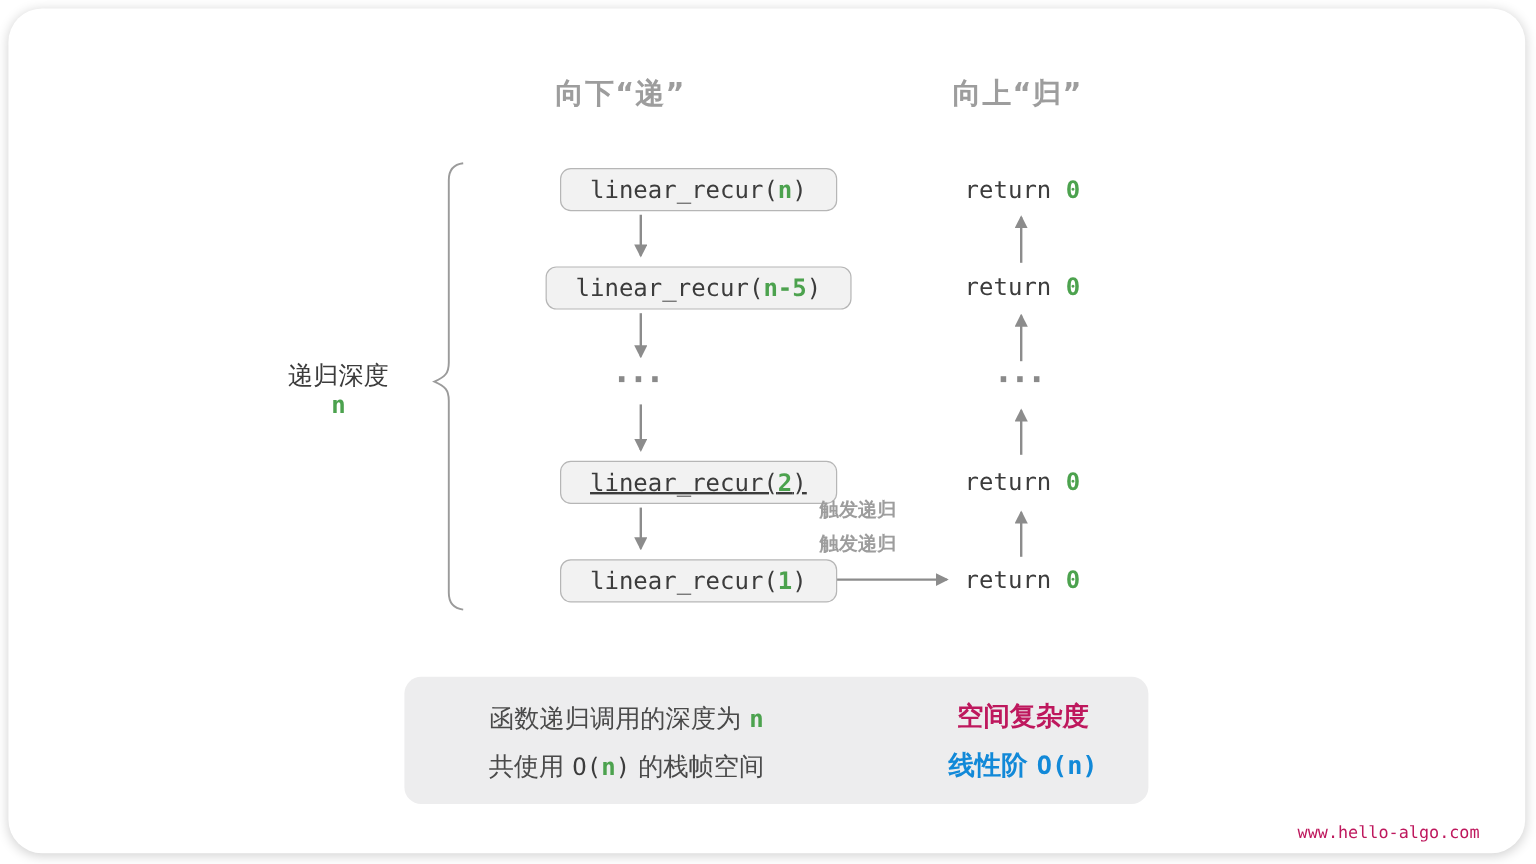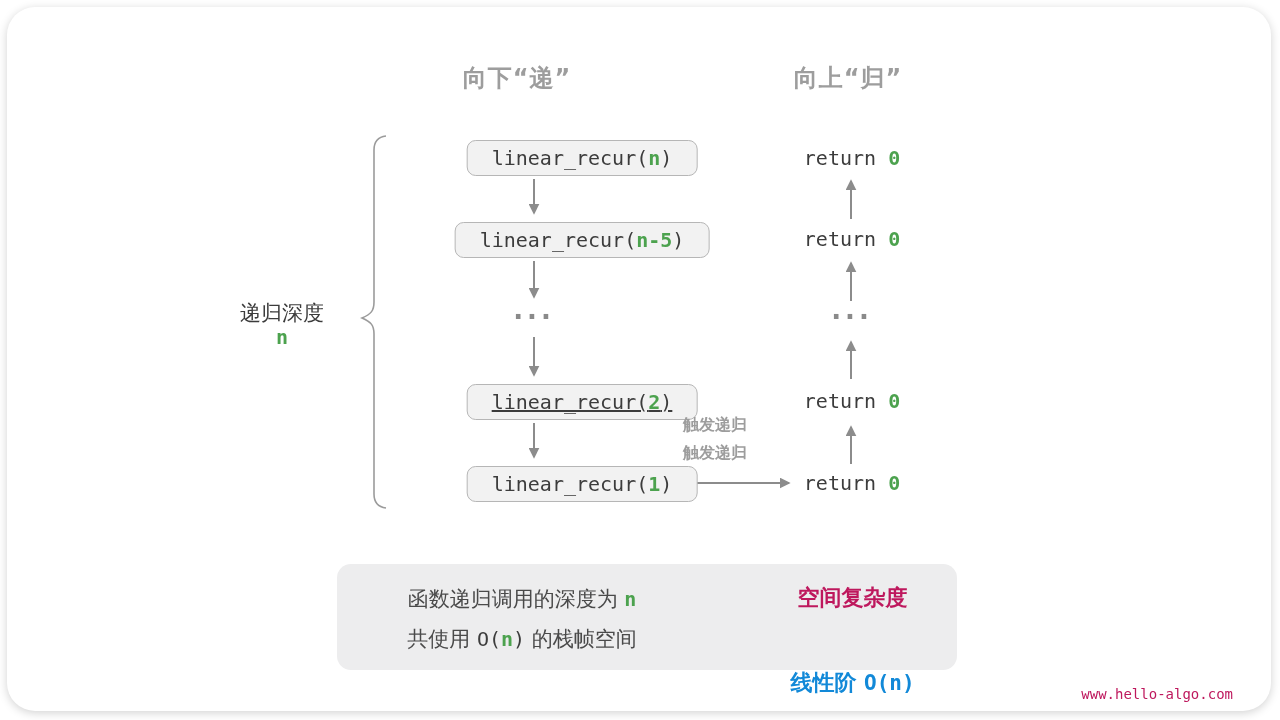--- a/index.html
+++ b/index.html
@@ -24,21 +24,21 @@
   .depth-value{font-size:20px;}
   .trigger{font-size:16px;font-weight:700;color:var(--heading_gray,#9d9d9d);
            text-align:center;line-height:28px;}
   .summary-panel{left:330px;top:557px;width:620px;height:106px;background:var(--summary_bg,#ededee);
                  border-radius:14px;}
   .summary-text{left:350px;top:572px;width:330px;text-align:center;line-height:40px;
                 font-size:21px;color:#4a4a4a;}
   .summary-text .mono{font-size:20px;}
   .result-block{left:763px;top:570px;width:165px;text-align:center;line-height:41px;}
   .result-title{font-size:22px;font-weight:700;color:#be185d;}
-  .result-value{font-size:22px;font-weight:700;margin-top:44px;}
+  .result-value{font-size:22px;font-weight:700;}
   .result-value .mono{font-size:21px;font-weight:700;}
   .watermark{right:38px;top:679px;font-family:"DejaVu Sans Mono","Liberation Mono",monospace;
              font-size:14px;color:#be185d;}
   svg.overlay{position:absolute;left:0;top:0;pointer-events:none;}
 </style>
 </head>
 <body>
 
 <div class="canvas">
   <div class="card">

